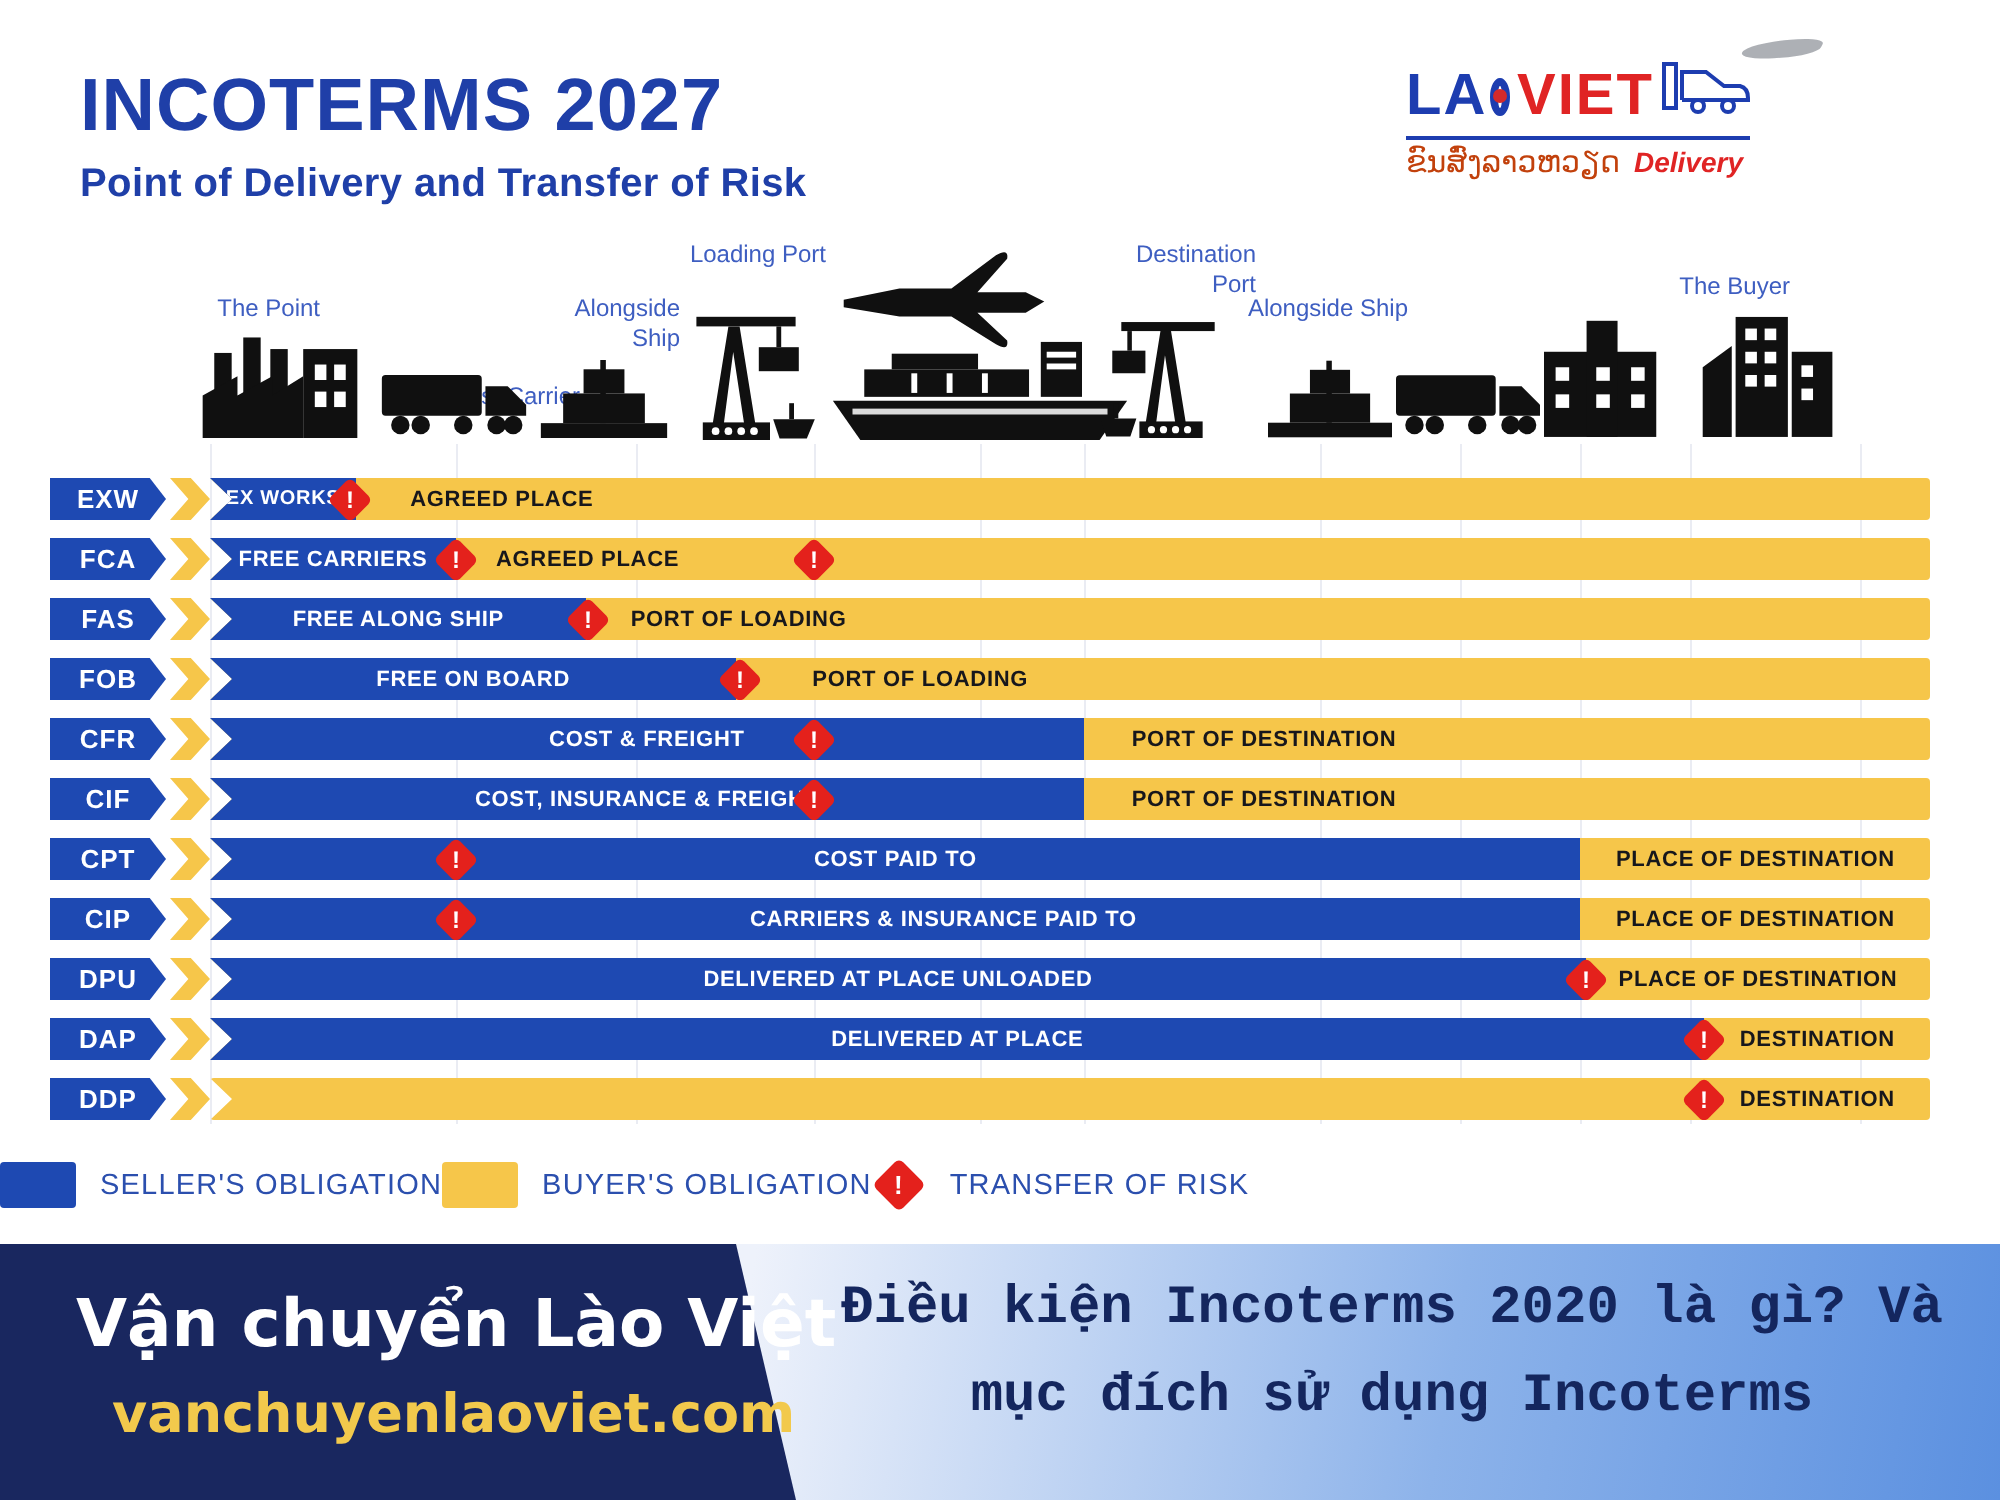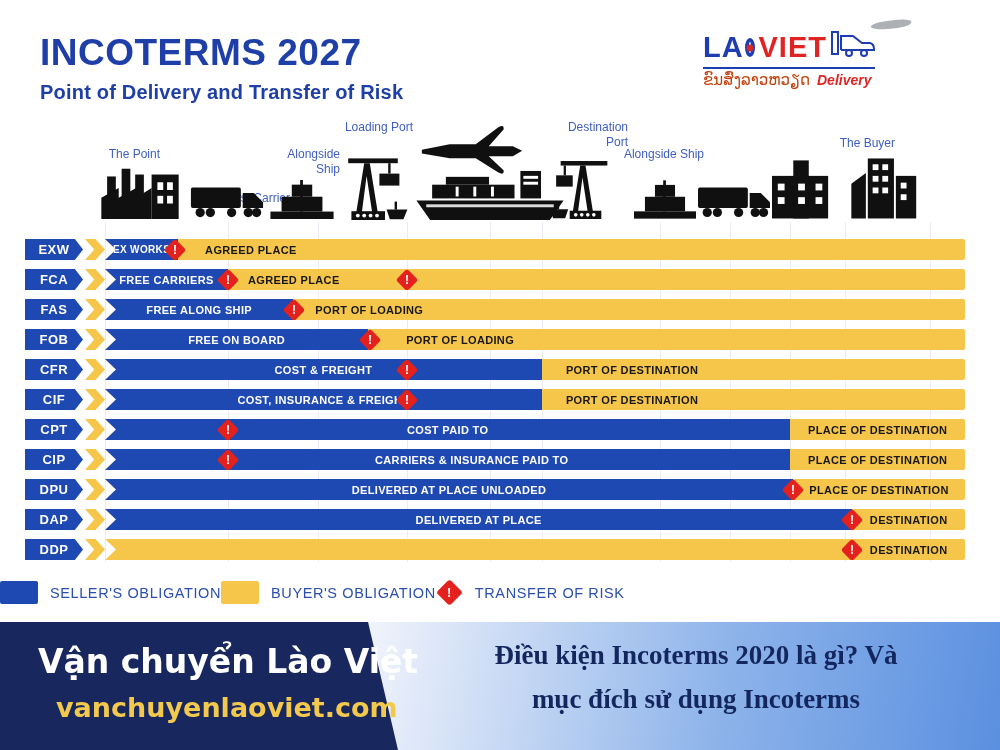--- a/index.html
+++ b/index.html
@@ -64,21 +64,21 @@
   .legend-diamond{position:relative;width:19px;height:19px;background:var(--risk-red);border-radius:3px;transform:rotate(45deg);margin:0 4px;}
   .legend-diamond span{position:absolute;inset:0;display:flex;align-items:center;justify-content:center;transform:rotate(-45deg);color:#fff;font-weight:bold;font-size:13px;}
 
   
   .footer{position:absolute;left:0;top:622px;width:1000px;height:128px;}
   .footer-grad{position:absolute;inset:0;background:linear-gradient(100deg,#eef2fb 37%,#8db3ea 72%,#5b90e0 100%);}
   .footer-navy{position:absolute;inset:0;background:var(--footer-navy);clip-path:polygon(0 0,36.8% 0,39.8% 100%,0 100%);}
   .brand{position:absolute;left:38px;top:20px;font-size:33px;font-weight:bold;color:#fff;font-family:"DejaVu Sans",sans-serif;}
   .website{position:absolute;left:56px;top:70px;font-size:27px;font-weight:bold;color:var(--footer-yellow);font-family:"DejaVu Sans",sans-serif;}
   .headline{position:absolute;left:400px;right:8px;top:12px;text-align:center;color:#14265e;
-            font-size:27px;font-weight:bold;line-height:1.62;font-family:Liberation Serif, serif;}
+            font-size:27px;font-weight:bold;line-height:1.62;font-family:Liberation Mono, monospace;}
 </style>
 </head>
 <body>
 
 <div class="poster">
 
   <div class="title-block">
     <div class="title">INCOTERMS 2027</div>
     <div class="subtitle">Point of Delivery and Transfer of Risk</div>
   </div>

